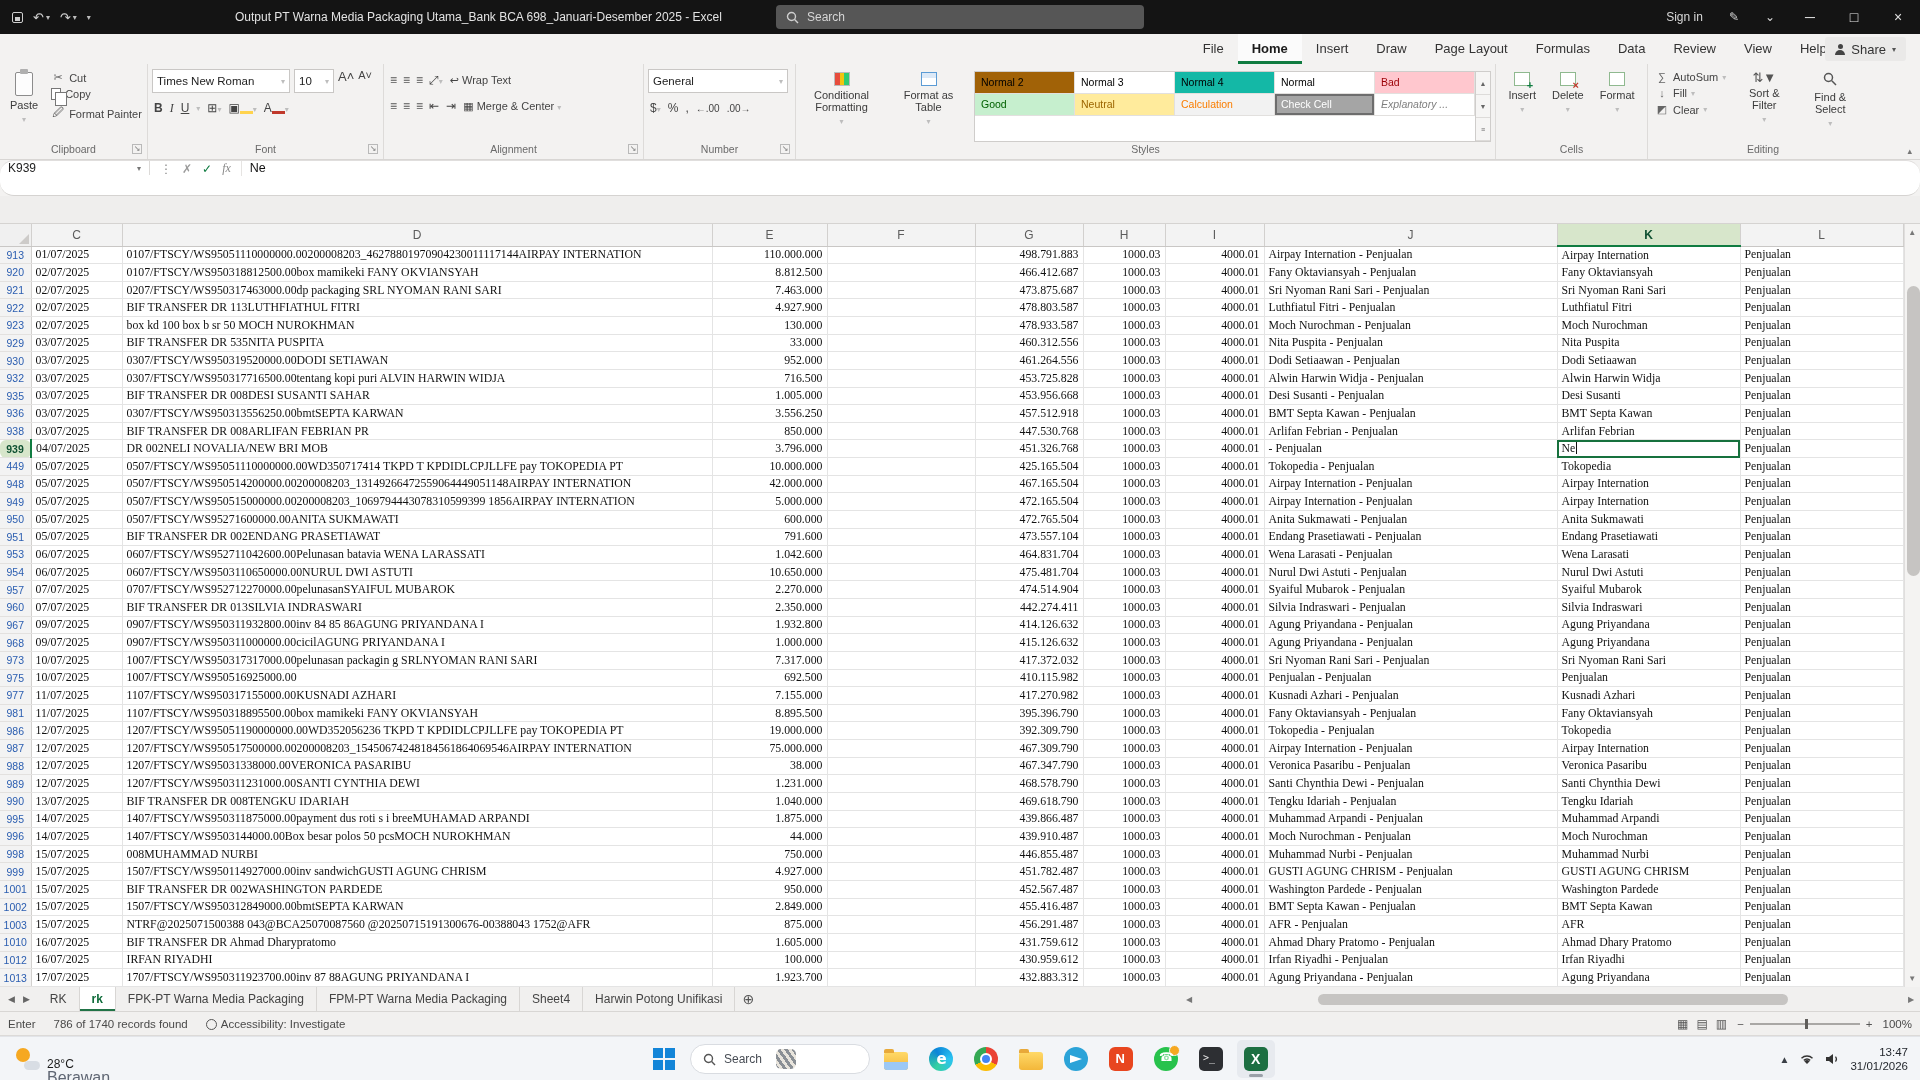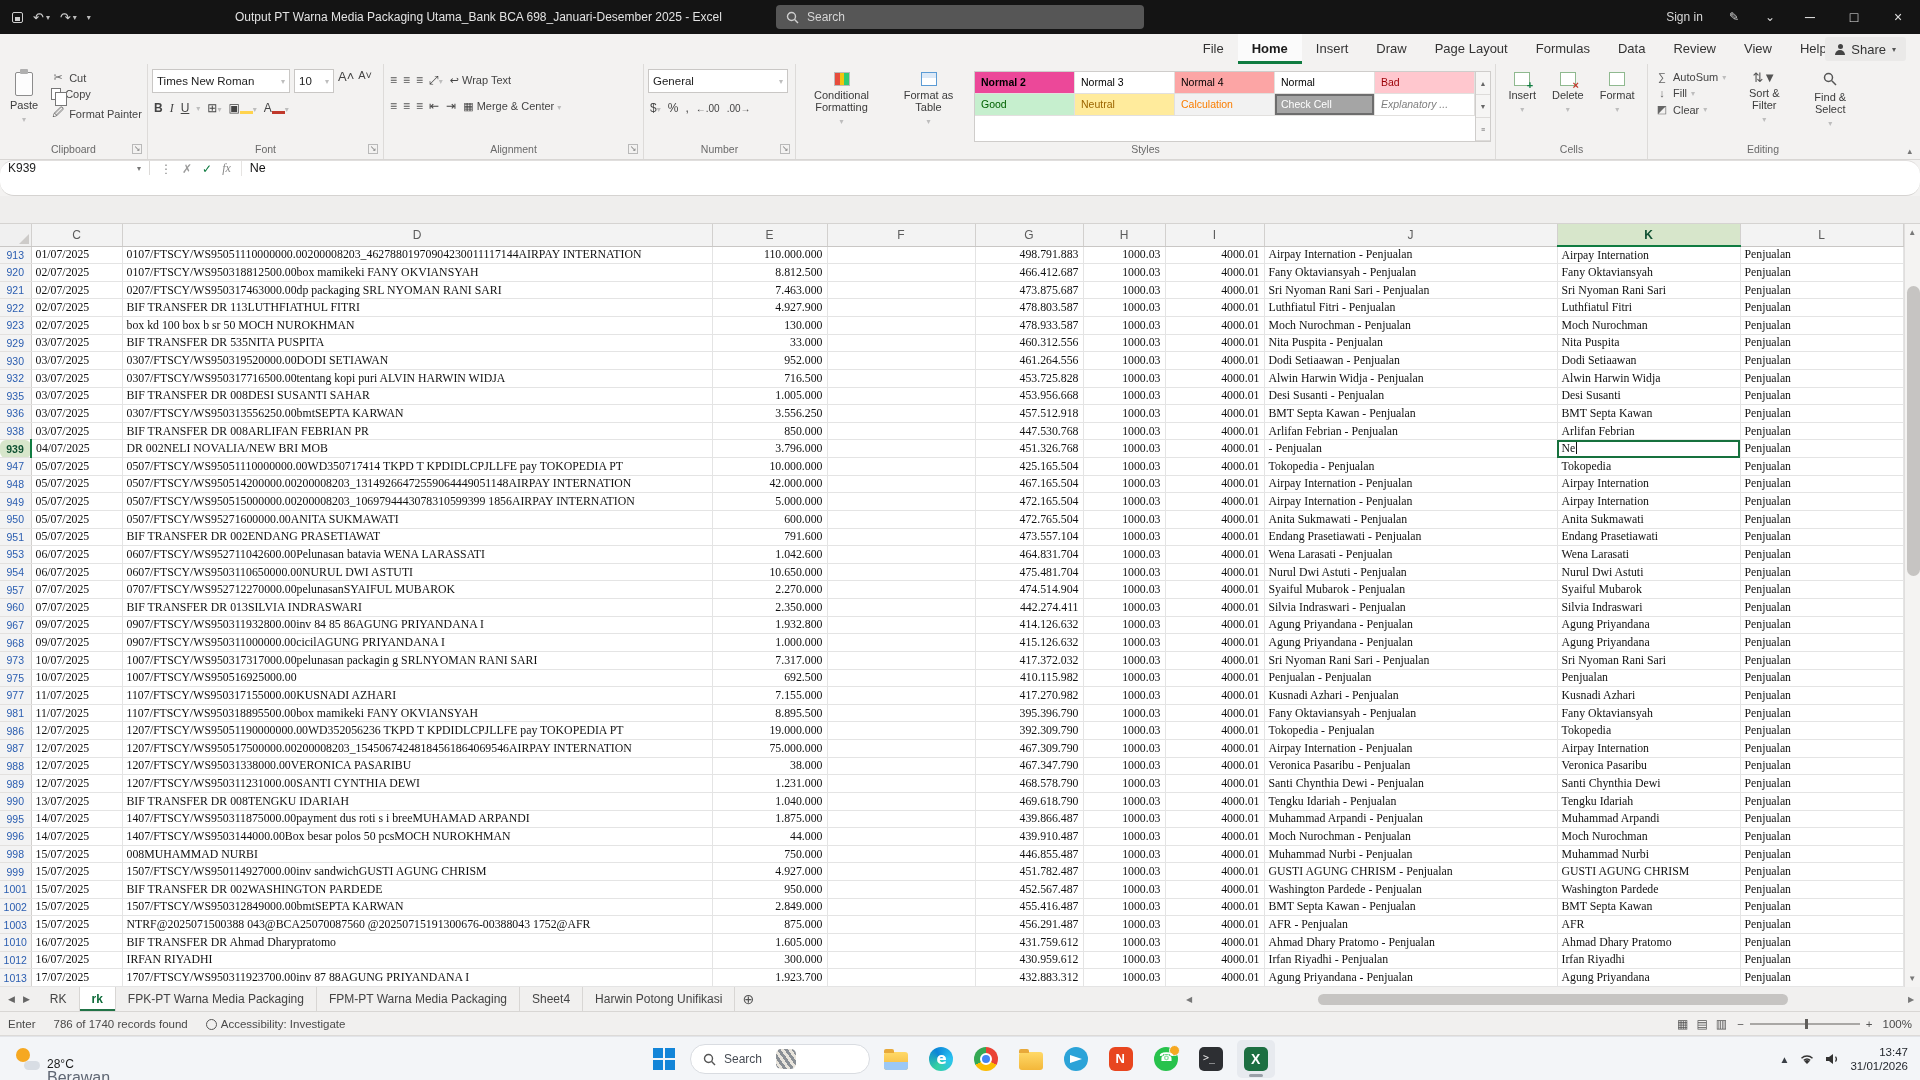--- a/index.html
+++ b/index.html
@@ -301,23 +301,23 @@
           <span>Conditional Formatting</span>
           <span class="dd-sm">▾</span>
         </div>
         <div class="bigbtn" style="width:86px">
           <span class="fat-ic"></span>
           <span>Format as Table</span>
           <span class="dd-sm">▾</span>
         </div>
         <div style="display:flex;padding-top:4px;">
           <div class="style-gallery">
-              <div class="style-cell" style="background: #ec4899; color: rgb(0, 0, 0); font-weight: bold;">Normal 2</div>
+              <div class="style-cell" style="background: #a16207; color: rgb(0, 0, 0);">Normal 2</div>
               <div class="style-cell" style="background: rgb(255, 255, 255); color: rgb(0, 0, 0);">Normal 3</div>
-              <div class="style-cell" style="background: #fca5a5; color: rgb(0, 0, 0);">Normal 4</div>
+              <div class="style-cell" style="background: #14b8a6; color: rgb(0, 0, 0);">Normal 4</div>
               <div class="style-cell" style="background: rgb(255, 255, 255); color: rgb(0, 0, 0);">Normal</div>
               <div class="style-cell" style="background: rgb(255, 199, 206); color: rgb(156, 0, 6);">Bad</div>
               <div class="style-cell" style="background: rgb(198, 239, 206); color: rgb(0, 97, 0);">Good</div>
               <div class="style-cell" style="background: rgb(255, 235, 156); color: rgb(156, 101, 0);">Neutral</div>
               <div class="style-cell" style="background: rgb(242, 242, 242); color: rgb(250, 125, 0);">Calculation</div>
               <div class="style-cell checkcell" style="background: rgb(165, 165, 165); color: rgb(255, 255, 255);">Check Cell</div>
               <div class="style-cell" style="background: rgb(255, 255, 255); color: rgb(127, 127, 127); font-style: italic;">Explanatory ...</div>
             </div>
           <div class="gal-strip">
             <span>▲</span>
@@ -586,21 +586,21 @@
             <td class="cell num">3.796.000</td>
             <td class="cell"></td>
             <td class="cell num">451.326.768</td>
             <td class="cell num">1000.03</td>
             <td class="cell num">4000.01</td>
             <td class="cell">- Penjualan</td>
             <td class="cell active-cell"><span>Ne</span><span class="caret"></span></td>
             <td class="cell">Penjualan</td>
           </tr>
           <tr>
-            <th class="rowh">947</th>
+            <th class="rowh">449</th>
             <td class="cell">05/07/2025</td>
             <td class="cell">0507/FTSCY/WS95051110000000.00WD350717414 TKPD T KPDIDLCPJLLFE pay TOKOPEDIA PT</td>
             <td class="cell num">10.000.000</td>
             <td class="cell"></td>
             <td class="cell num">425.165.504</td>
             <td class="cell num">1000.03</td>
             <td class="cell num">4000.01</td>
             <td class="cell">Tokopedia - Penjualan</td>
             <td class="cell">Tokopedia</td>
             <td class="cell">Penjualan</td>
@@ -953,21 +953,21 @@
             <td class="cell num">1000.03</td>
             <td class="cell num">4000.01</td>
             <td class="cell">Ahmad Dhary Pratomo - Penjualan</td>
             <td class="cell">Ahmad Dhary Pratomo</td>
             <td class="cell">Penjualan</td>
           </tr>
           <tr>
             <th class="rowh">1012</th>
             <td class="cell">16/07/2025</td>
             <td class="cell">IRFAN RIYADHI</td>
-            <td class="cell num">300.000</td>
+            <td class="cell num">100.000</td>
             <td class="cell"></td>
             <td class="cell num">430.959.612</td>
             <td class="cell num">1000.03</td>
             <td class="cell num">4000.01</td>
             <td class="cell">Irfan Riyadhi - Penjualan</td>
             <td class="cell">Irfan Riyadhi</td>
             <td class="cell">Penjualan</td>
           </tr>
           <tr>
             <th class="rowh">1013</th>

